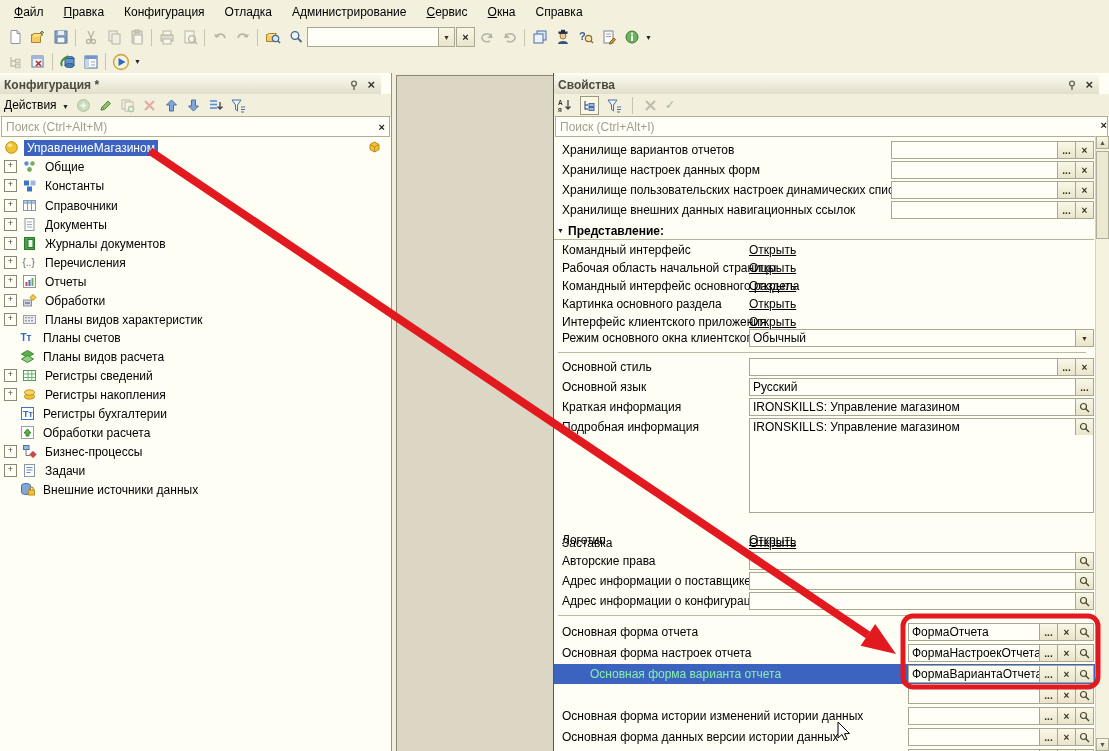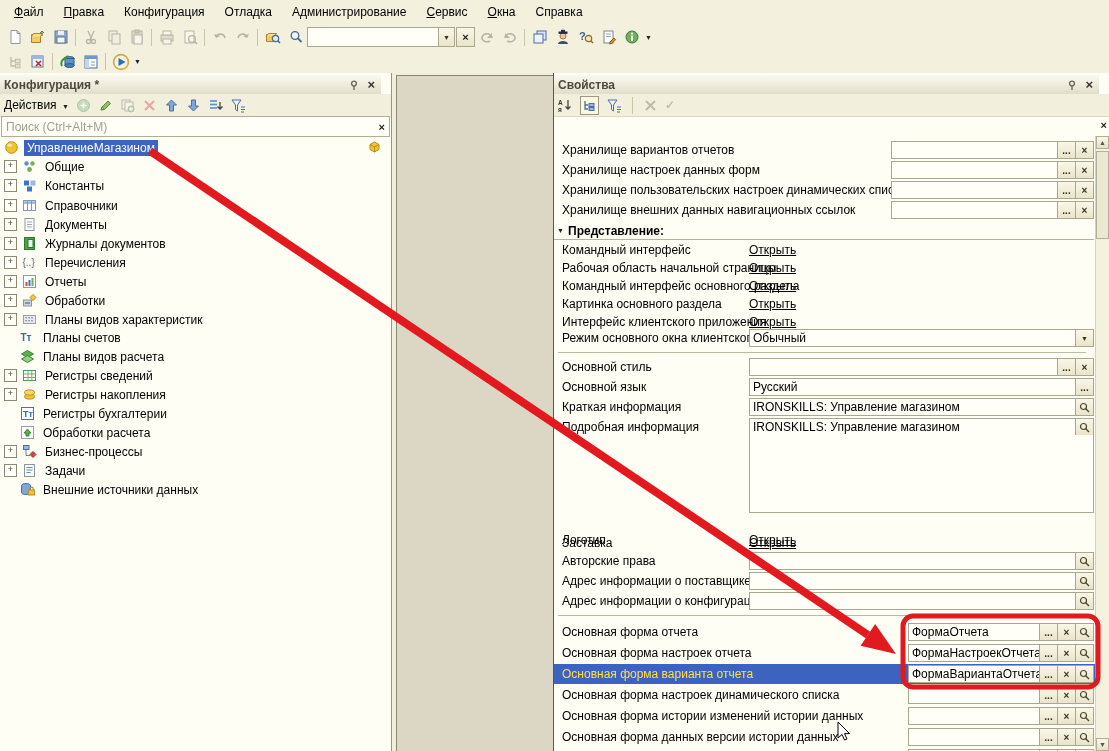--- a/index.html
+++ b/index.html
@@ -52,21 +52,21 @@
             background:#fffff6;font-size:9px;line-height:9px;text-align:center;color:#444;}
   .noexp{width:20px;flex:0 0 20px;}
   .ti{width:15px;height:15px;flex:0 0 15px;margin-right:5px;}
   .tlabel{padding:1px 3px;white-space:nowrap;}
   .trow.sel .tlabel{background:#3c63c0;color:#fff;}
 
   
   #props{position:absolute;top:63px;left:0;right:13px;bottom:0;overflow:hidden;}
   .prow{position:absolute;left:0;right:0;height:20px;}
   .prow.sel{background:#3c63c0;}
-  .prow.sel .plabel{color:#fde047;}
+  .prow.sel .plabel{color:#86efac;margin-left:28px;}
   .plabel{position:absolute;left:8px;top:3px;white-space:nowrap;}
   .psection{position:absolute;left:0;right:2px;height:17px;border-bottom:1px solid #b7b49c;
             font-weight:bold;}
   .psection .tri{position:absolute;left:3px;top:5px;font-size:7px;color:#222;}
   .psection .stext{position:absolute;left:14px;top:2px;}
   .pdiv{position:absolute;left:4px;right:10px;height:1px;background:#bdbaa2;}
   .pfield{position:absolute;top:1px;height:18px;background:#fffff8;border:1px solid #a9a78f;
           display:flex;box-sizing:border-box;}
   .vg1{left:337px;right:2px;}
   .vg2{left:195px;right:2px;}
@@ -563,20 +563,23 @@
       <svg width="16" height="15">
           <path d="M2 2h9l-3.5 5v6l-2-1.5V7z" fill="#eef3fb" stroke="#4c6ea6"></path>
           <path d="M11 9h4M11 11.5h4M11 14h3" stroke="#4c6ea6"></path>
         </svg>
       <span class="tsep"></span>
       <svg class="dim" width="15" height="15">
           <path d="M3 3l9 9M12 3l-9 9" stroke="#8a887a" stroke-width="2"></path>
         </svg>
       <span class="dim" style="color:#7a9a6a;font-weight:bold">✓</span>
     </div>
+    <div class="search">
+      <span>Поиск (Ctrl+Alt+I)</span>
+    </div>
     <span class="sx" style="position:absolute;top:46px;right:2px;color:#222;font-weight:bold;font-size:11px">×</span>
 
     <div id="props">
 
       <div class="prow" style="top:4px">
         <span class="plabel">Хранилище вариантов отчетов</span>
         <div class="pfield vg1">
             <span class="val"></span>
             <span class="fbtn">...</span>
             <span class="fbtn">×</span>
@@ -764,21 +767,20 @@
             <span class="fbtn">×</span>
             <span class="fbtn">
               <svg width="11" height="11" viewBox="0 0 11 11">
                 <circle cx="4.5" cy="4.5" r="3" fill="none" stroke="#4a4a30" stroke-width="1.2"></circle>
                 <line x1="6.8" y1="6.8" x2="10" y2="10" stroke="#4a4a30" stroke-width="1.4"></line>
               </svg>
             </span>
           </div>
       </div>
       <div class="prow" style="top:549px">
-        <span class="plabel">Основная форма настроек динамического списка</span>
         <div class="pfield vg3">
             <span class="val"></span>
             <span class="fbtn">...</span>
             <span class="fbtn">×</span>
             <span class="fbtn">
               <svg width="11" height="11" viewBox="0 0 11 11">
                 <circle cx="4.5" cy="4.5" r="3" fill="none" stroke="#4a4a30" stroke-width="1.2"></circle>
                 <line x1="6.8" y1="6.8" x2="10" y2="10" stroke="#4a4a30" stroke-width="1.4"></line>
               </svg>
             </span>

